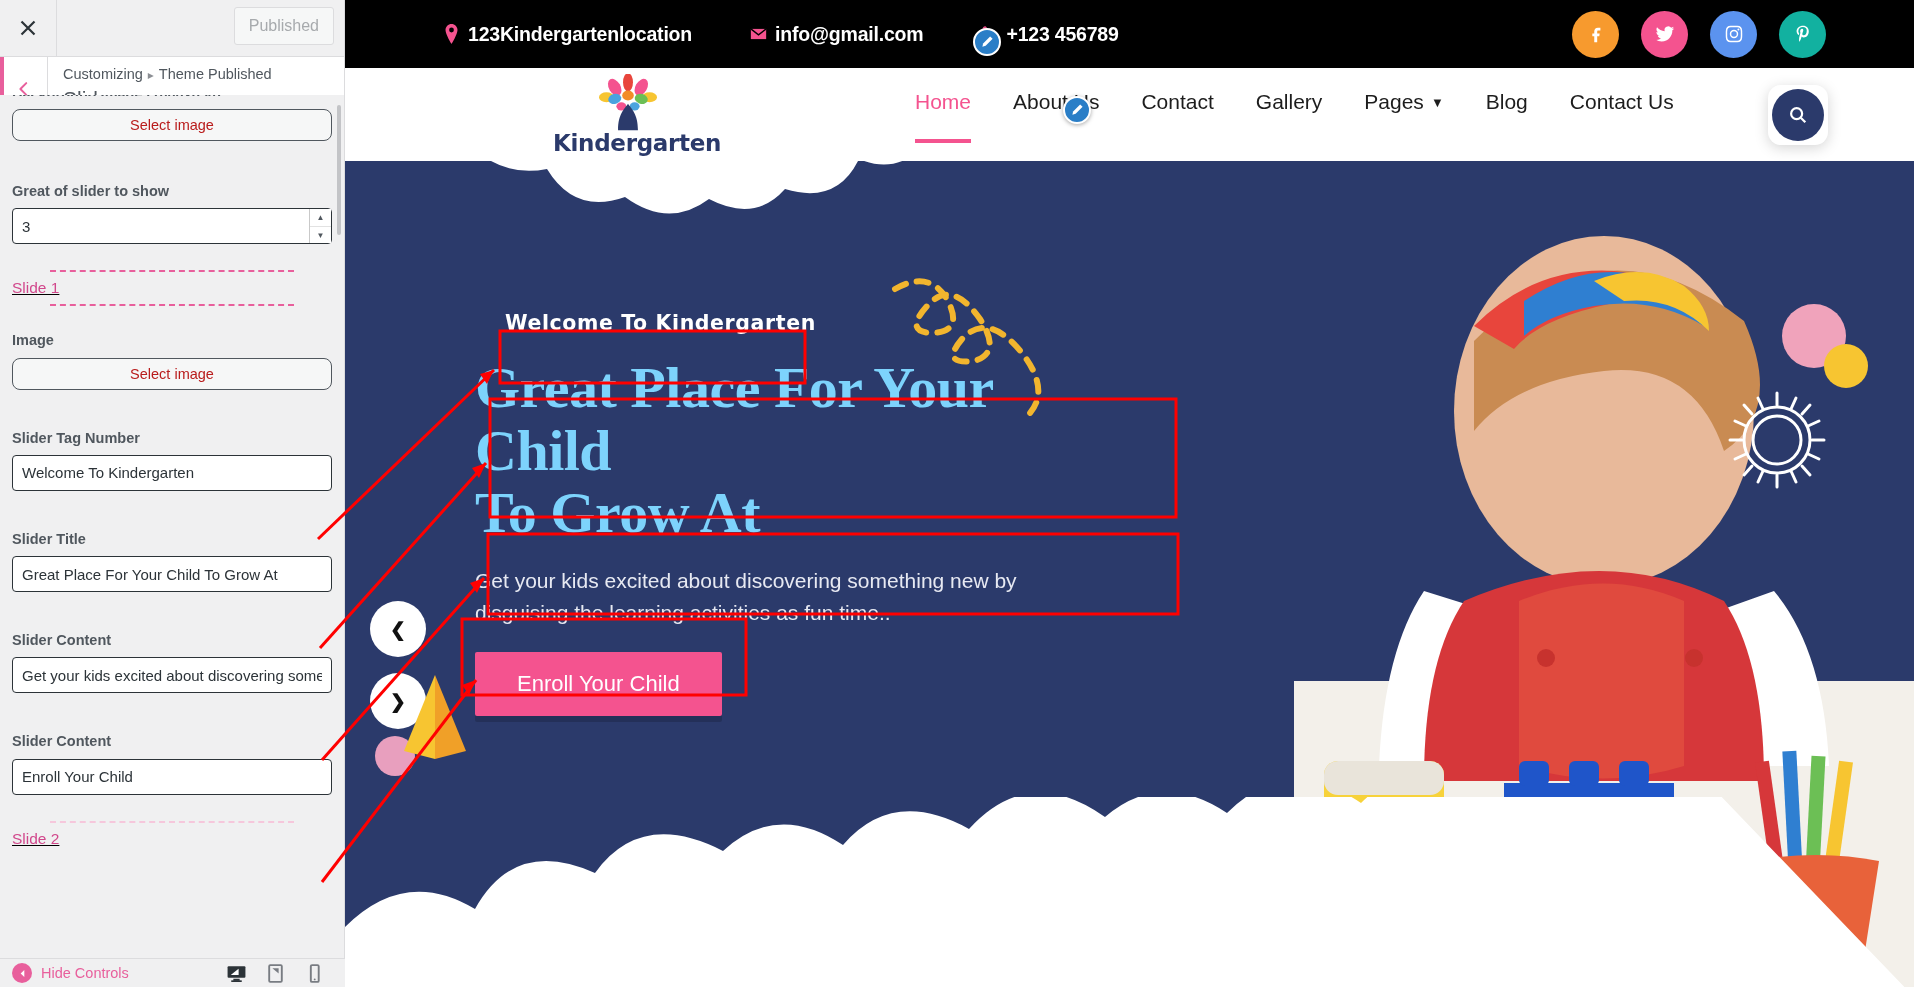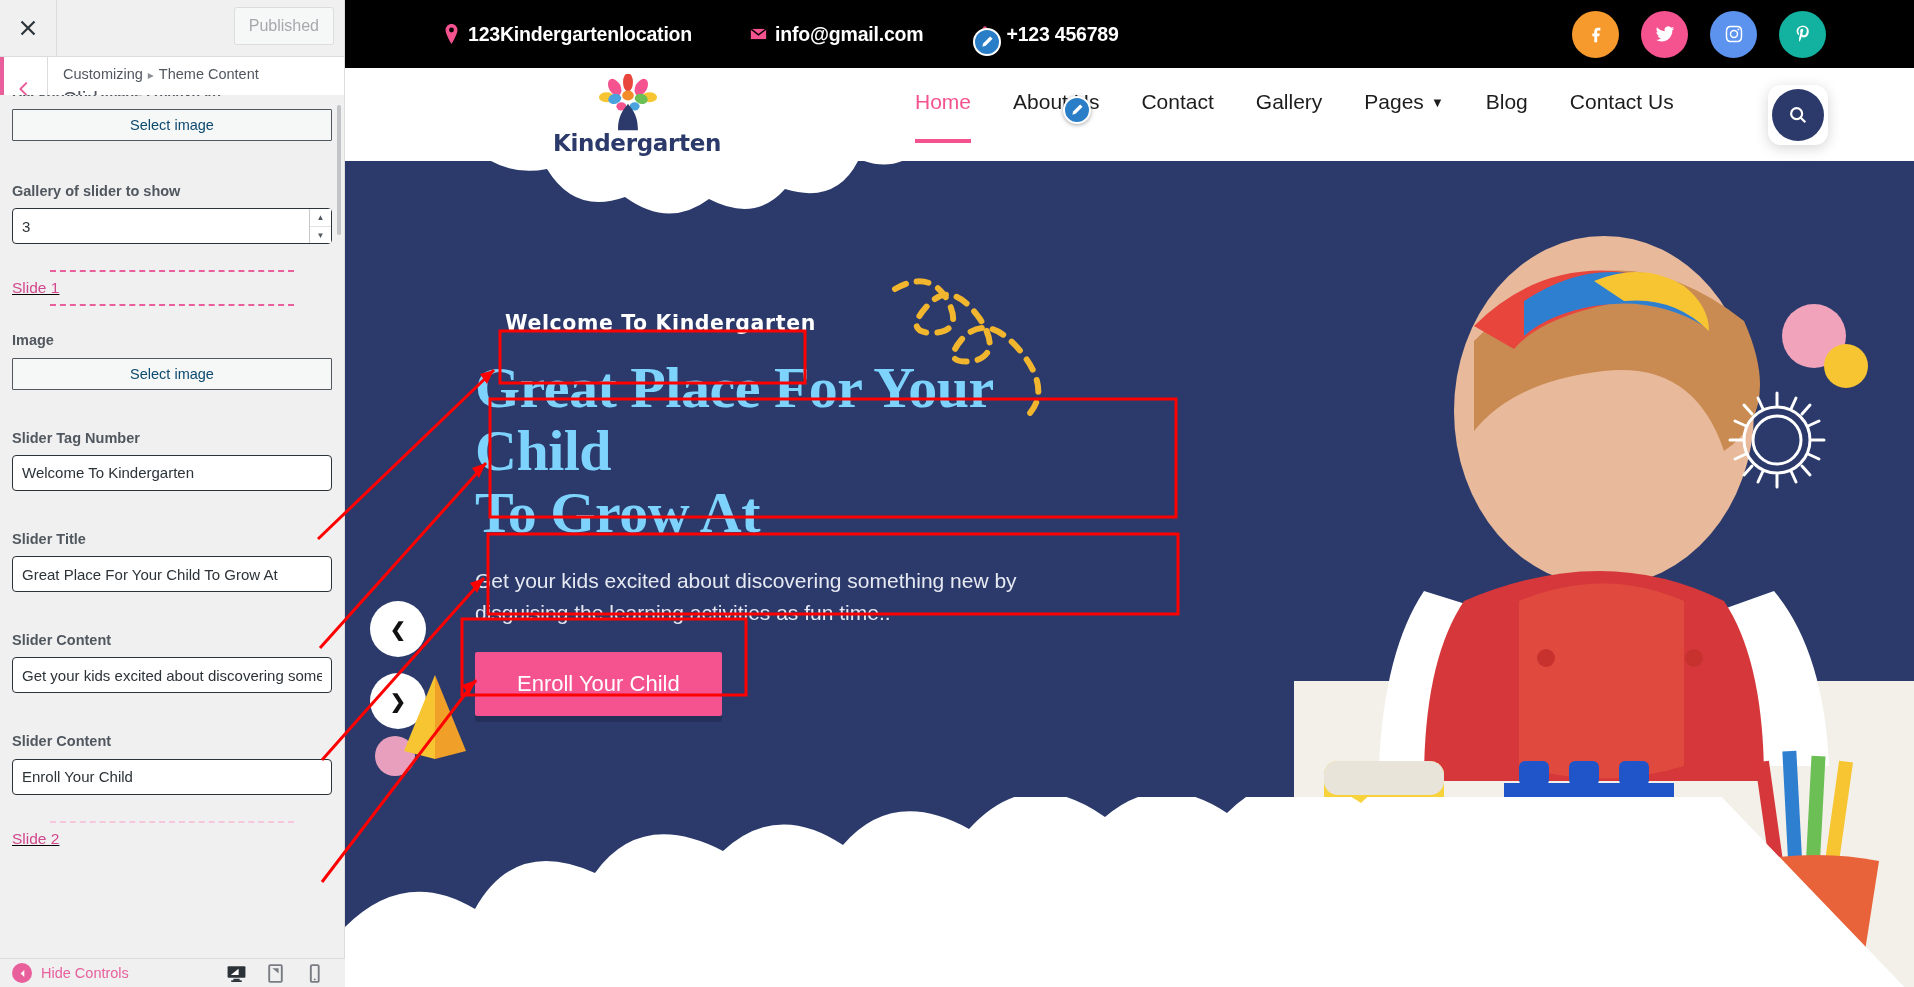--- a/index.html
+++ b/index.html
@@ -81,21 +81,21 @@
     z-index: 25;
   }
   .ctl { margin-bottom: 26px; }
   .ctl-label {
     display: block; font-size: 14.5px; color: #50575e;
     margin-bottom: 7px; font-weight: 600; line-height: 1.4;
   }
   .btn-select {
     width: 100%; height: 32px;
     background: #f6f7f7; border: 1px solid #50575e;
-    color: #0c4a6e; font-size: 14.5px; border-radius: 1px;
+    color: #b91c1c; font-size: 14.5px; border-radius: 8px;
     cursor: pointer; font-family: "Liberation Sans", sans-serif;
   }
   .txt-input {
     width: 100%; height: 36px;
     border: 1px solid #2c3338; border-radius: 4px;
     background: #fff; color: #2c3338;
     font-size: 15px; padding: 0 9px;
     font-family: "Liberation Sans", sans-serif;
   }
   .num-wrap { position: relative; }
@@ -296,35 +296,35 @@
     </div>
 
     <div class="cz-panel-head">
       <div class="cz-back">
         <svg viewBox="0 0 20 20">
             <path d="M12.5 3.5 L6 10 L12.5 16.5" stroke="#e85f9c" stroke-width="2.2" fill="none" stroke-linecap="round" stroke-linejoin="round"></path>
           </svg>
       </div>
       <div class="cz-head-text">
         <div class="cz-breadcrumb">
-          <span>Customizing</span><span class="sep">▸</span><span>Theme Content</span>
+          <span>Customizing</span><span class="sep">▸</span><span>Theme Published</span>
         </div>
         <div class="cz-panel-title">Slider</div>
       </div>
     </div>
 
     <div class="cz-body">
       <div class="clipped-label">Background Image (1000x650)</div>
 
       <div class="ctl" style="margin-top:14px">
         <button class="btn-select">Select image</button>
       </div>
 
       <div class="ctl" style="margin-top:40px">
-        <label class="ctl-label">Gallery of slider to show</label>
+        <label class="ctl-label">Great of slider to show</label>
         <div class="num-wrap">
           <input class="txt-input" type="text" value="3" style="">
           <div class="spin">
             <span>▲</span>
             <span>▼</span>
           </div>
         </div>
       </div>
 
       <div class="slide-sep">

